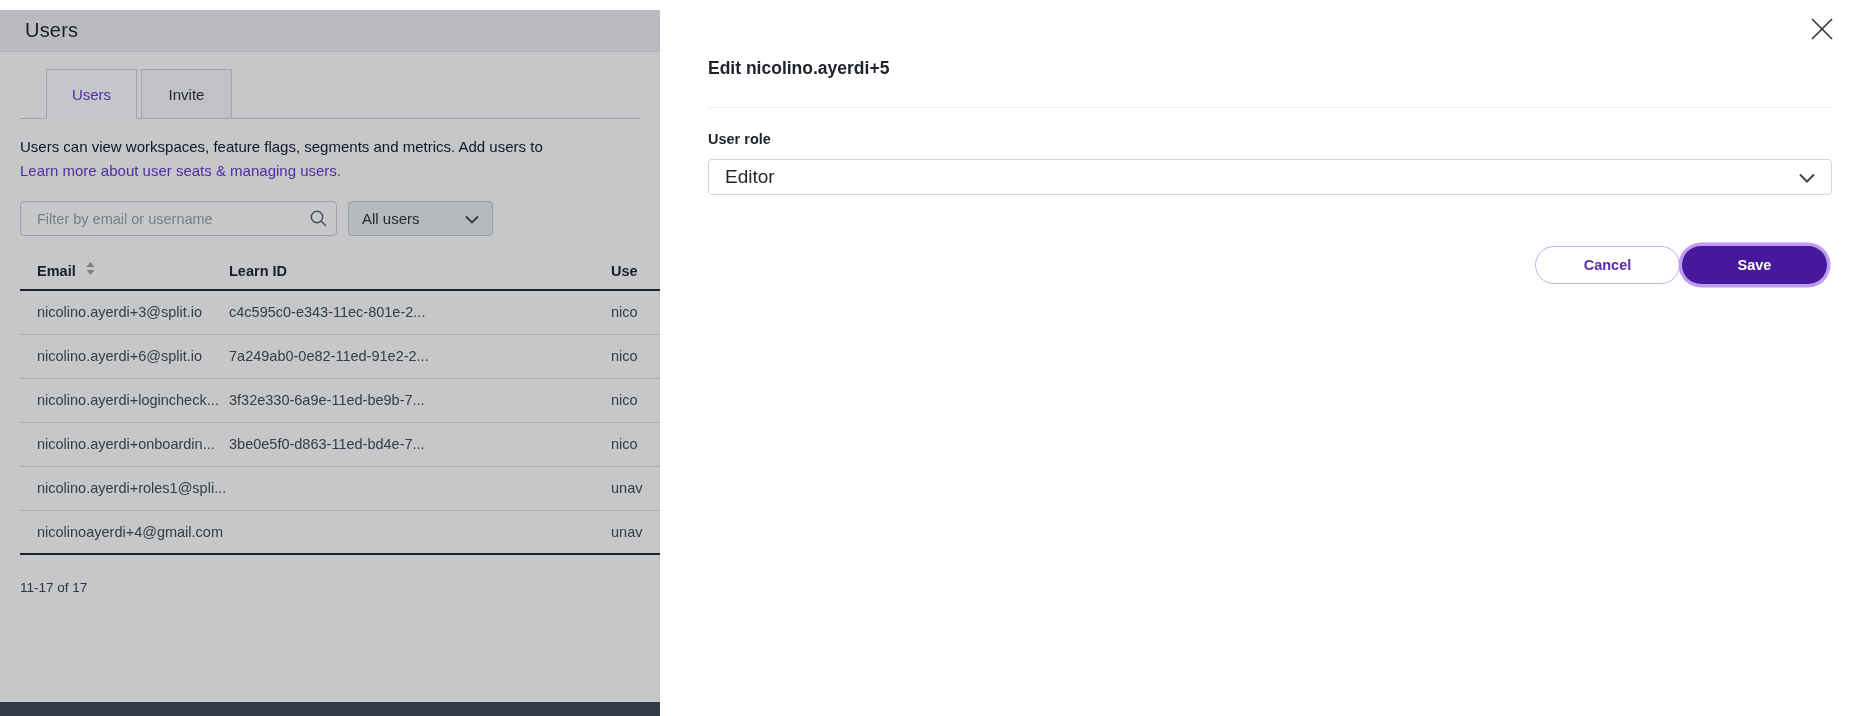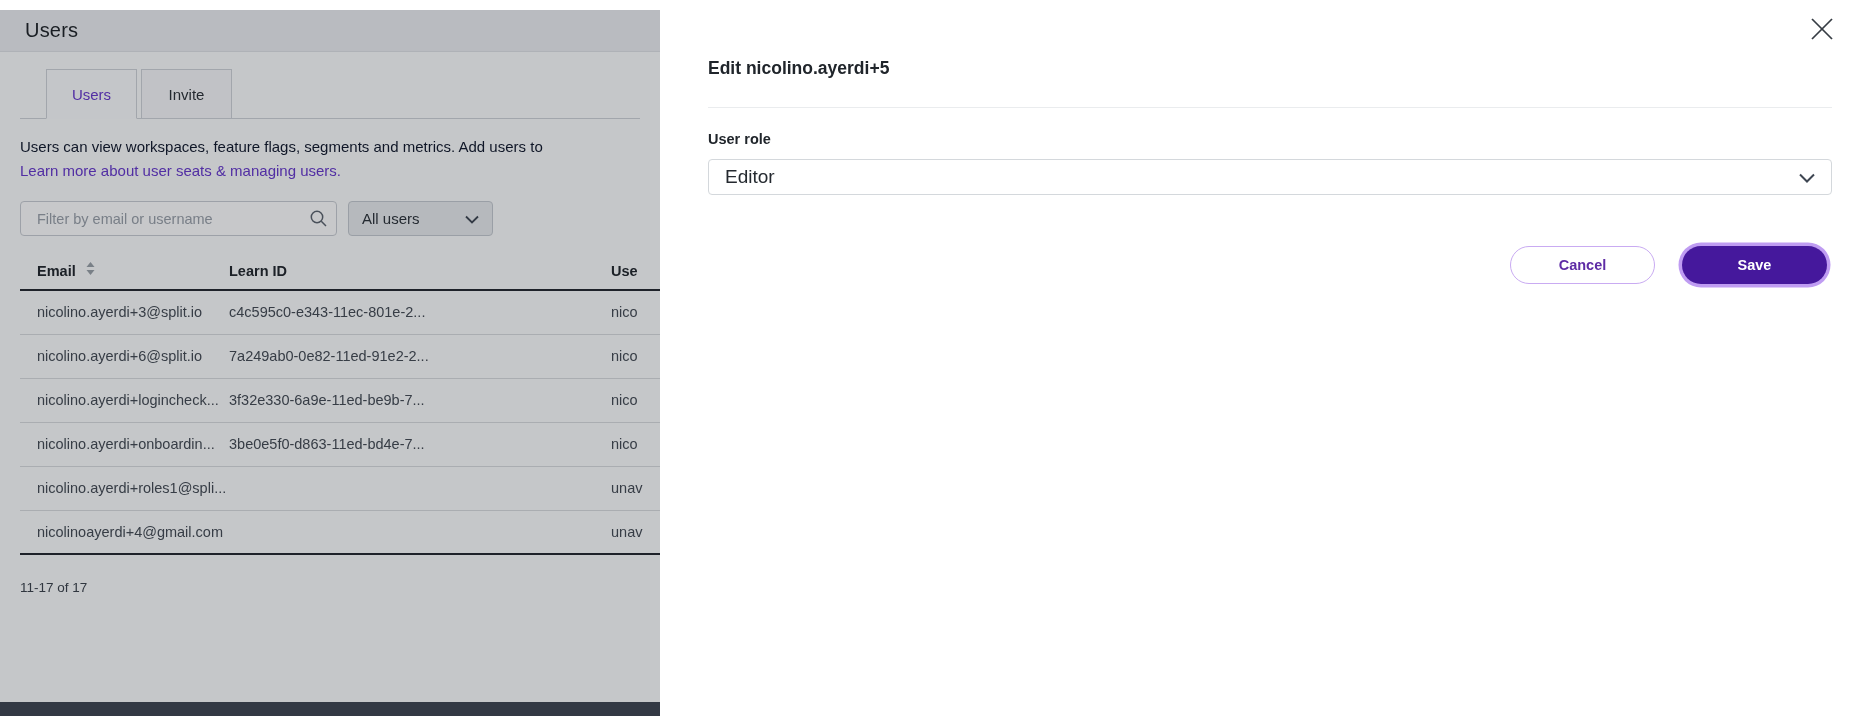--- a/index.html
+++ b/index.html
@@ -65,21 +65,21 @@
   .modal-title { position:absolute; left:48px; top:58px; font-size:17.5px;
     font-weight:700; color:#20252b; }
   .modal-divider { position:absolute; left:48px; right:24px; top:107px; height:1px;
     background:#eaecee; }
   .role-label { position:absolute; left:48px; top:131px; font-size:14.5px;
     font-weight:700; color:#20252b; }
   .role-select { position:absolute; left:48px; top:159px; width:1124px; height:36px;
     border:1px solid #d4d8dc; border-radius:4px; background:#ffffff; display:flex;
     align-items:center; justify-content:space-between; padding:0 16px; cursor:pointer; }
   .role-select span { font-size:19px; color:#24292f; }
-  .btn-row { position:absolute; top:246px; right:26px; display:flex; gap:27px;
+  .btn-row { position:absolute; top:246px; right:26px; display:flex; gap:2px;
     align-items:center; }
   .btn { height:38px; width:145px; border-radius:19px; font-size:14.5px; font-weight:700;
     cursor:pointer; font-family:"Liberation Sans", sans-serif; }
   .btn-cancel { background:#ffffff; border:1px solid #c9abf2; color:#5e2ca5; }
   .btn-save { background:var(--save-fill); border:none; color:#ffffff;
     box-shadow:0 0 0 3.5px var(--save-ring); margin-right:3px; }
 </style>
 </head>
 <body>
 

